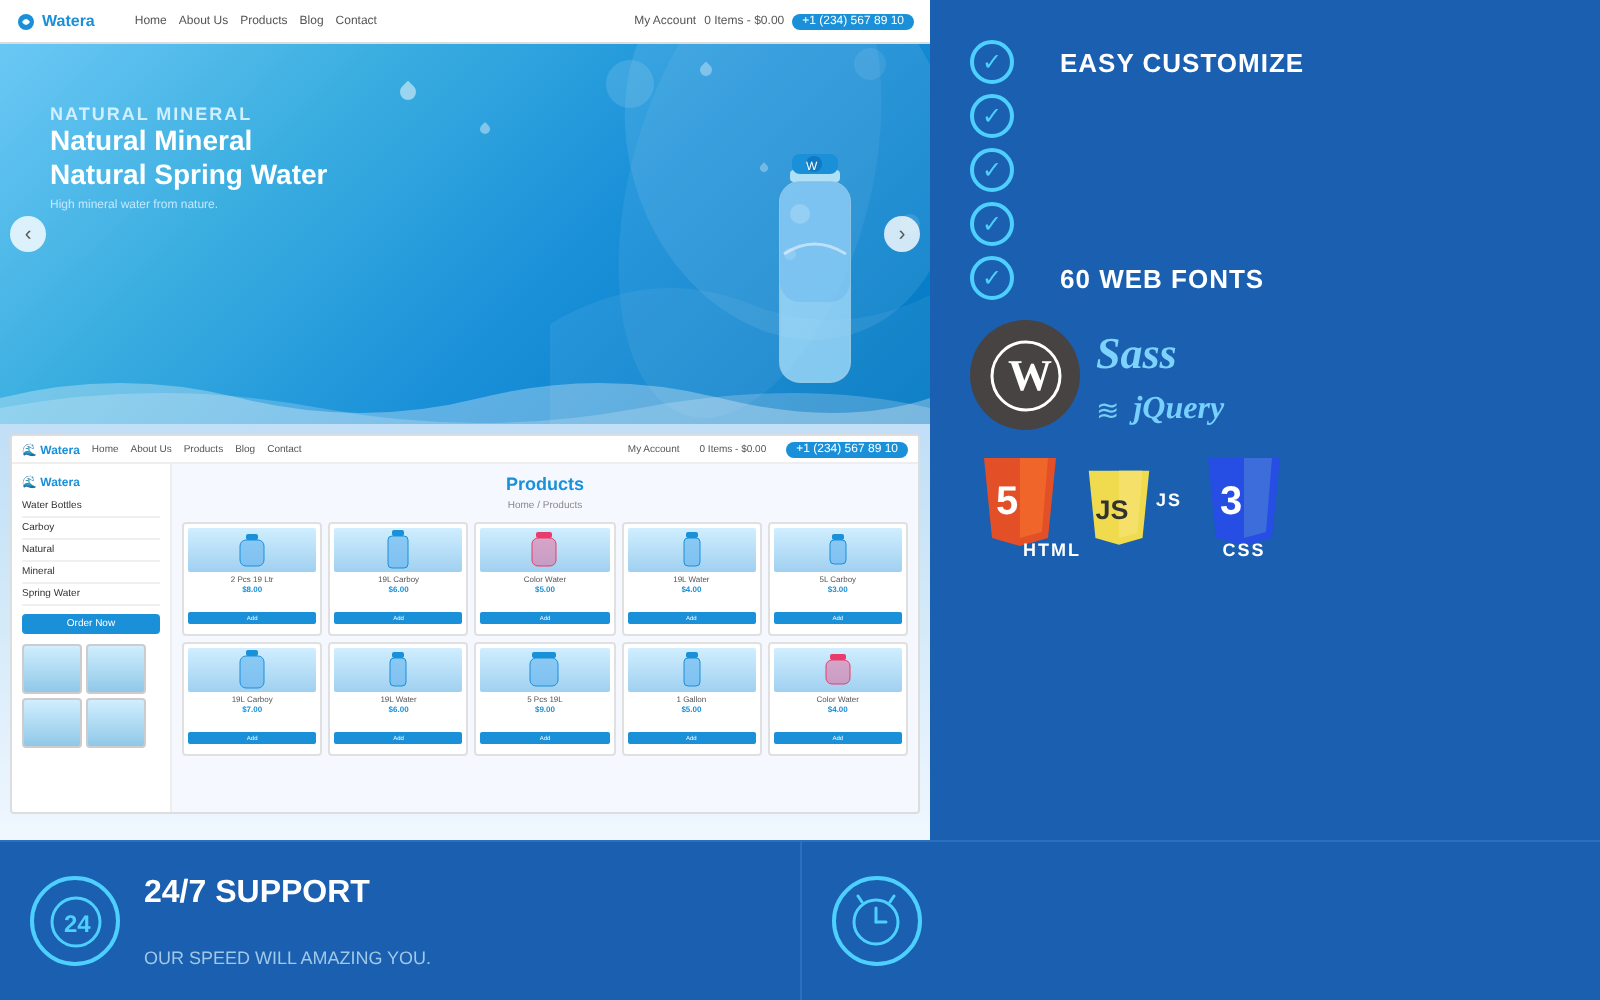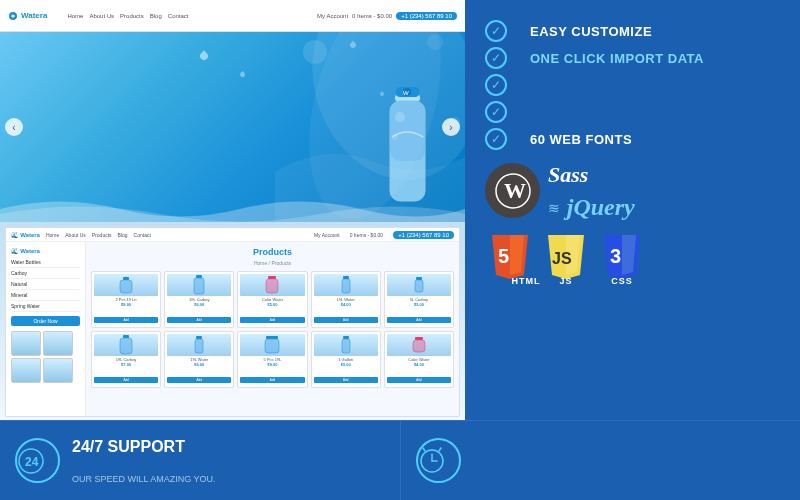--- a/index.html
+++ b/index.html
@@ -15,21 +15,21 @@
     .left-panel {
       width: 465px;
       background: linear-gradient(180deg, #e8f4ff 0%, #b8d9f5 40%, #d0e8f8 70%, #f0f7ff 100%);
       position: relative;
       overflow: hidden;
     }
 
     
     .fake-nav {
       background: #fff;
-      height: 32px;
+      height: 22px;
       display: flex;
       align-items: center;
       padding: 0 8px;
       gap: 12px;
       font-size: 7px;
       color: #333;
       border-bottom: 1px solid #ddd;
     }
     .fake-nav .logo-area {
       display: flex;
@@ -307,21 +307,21 @@
     .sass-jquery-row {
       display: flex;
       align-items: center;
       gap: 5px;
       margin-top: 2px;
     }
     .sass-text {
       font-family: Georgia, serif;
       font-style: italic;
       font-size: 22px;
-      color: #ffffff;
+      color: #7dd3fc;
       font-weight: bold;
     }
     .jquery-text {
       font-size: 18px;
       color: #0769ad;
       font-weight: bold;
     }
 
     .tech-badges {
       display: flex;
@@ -346,21 +346,21 @@
     }
     .bottom-item:last-child { border-right: none; }
 
     .bottom-icon {
       width: 45px;
       height: 45px;
       border-radius: 50%;
       border: 2px solid #4dd0ff;
       display: flex;
       align-items: center;
-      justify-content: flex-start;
+      justify-content: center;
       font-size: 20px;
       color: #4dd0ff;
       flex-shrink: 0;
     }
     .bottom-text-area {}
     .bottom-title {
       color: #fff;
       font-size: 16px;
       font-weight: bold;
       text-transform: uppercase;
@@ -427,20 +427,26 @@
         <circle cx="160" cy="20" r="8" fill="rgba(255,255,255,0.15)"></circle>
         <circle cx="180" cy="100" r="5" fill="rgba(255,255,255,0.2)"></circle>
         <path d="M0,150 Q50,120 100,140 Q150,160 200,130 L200,200 L0,200Z" fill="rgba(255,255,255,0.1)"></path>
       </svg>
 
       <svg style="position:absolute;bottom:-2px;left:0;right:0;width:100%" viewBox="0 0 465 30" preserveAspectRatio="none">
         <path d="M0,15 Q60,0 120,15 Q180,30 240,15 Q300,0 360,15 Q420,30 465,15 L465,30 L0,30Z" fill="rgba(255,255,255,0.3)"></path>
         <path d="M0,20 Q80,5 160,20 Q240,35 320,20 Q400,5 465,20 L465,30 L0,30Z" fill="rgba(255,255,255,0.2)"></path>
       </svg>
 
+      <div class="hero-text">
+        <div class="subtitle">Natural Mineral</div>
+        <div class="title1">Natural Mineral</div>
+        <div class="title2">Natural Spring Water</div>
+        <div class="tagline">High mineral water from nature.</div>
+      </div>
 
       <svg class="bottle-svg" viewBox="0 0 55 130">
         <rect x="18" y="0" width="19" height="8" rx="3" fill="#a0d8ef"></rect>
         <rect x="15" y="8" width="25" height="6" rx="2" fill="#b0e0f5"></rect>
         <rect x="10" y="14" width="35" height="100" rx="10" fill="rgba(180,230,255,0.7)" stroke="#90c8e8" stroke-width="1"></rect>
         <rect x="10" y="14" width="35" height="60" rx="10" fill="rgba(100,180,240,0.4)"></rect>
         <path d="M12,50 Q27,40 43,50" stroke="rgba(255,255,255,0.5)" stroke-width="1.5" fill="none"></path>
         <circle cx="20" cy="30" r="5" fill="rgba(255,255,255,0.2)"></circle>
         <circle cx="15" cy="50" r="3" fill="rgba(255,255,255,0.15)"></circle>
 
@@ -611,21 +617,20 @@
     </div>
   </div>
 
   <div class="right-panel">
     <div class="feature-item">
       <div class="check-icon">✓</div>
       <span class="feature-text">EASY CUSTOMIZE</span>
     </div>
     <div class="feature-item">
       <div class="check-icon">✓</div>
-      <span class="feature-text highlight">ONE CLICK IMPORT DATA</span>
     </div>
     <div class="feature-item">
       <div class="check-icon">✓</div>
     </div>
     <div class="feature-item">
       <div class="check-icon">✓</div>
     </div>
     <div class="feature-item">
       <div class="check-icon">✓</div>
       <span class="feature-text">60 WEB FONTS</span>
@@ -642,37 +647,37 @@
           </svg>
         </div>
       </div>
 
       <div style="display:flex;flex-direction:column;gap:4px;">
         <div class="sass-jquery-row">
           <span class="sass-text">Sass</span>
         </div>
         <div class="sass-jquery-row">
           <span style="color:#78cff5;font-size:14px;margin-right:2px;">≋</span>
-          <span class="jquery-text" style="color:#78d0ff;font-style:italic;font-family:Georgia,serif;font-size:24px;">jQuery</span>
+          <span class="jquery-text" style="color:#78d0ff;font-style:italic;font-family:Georgia,serif;font-size:16px;">jQuery</span>
         </div>
       </div>
     </div>
 
     <div class="tech-badges">
 
       <div style="display:flex;flex-direction:column;align-items:center;width:50px;">
         <svg width="44" height="50" viewBox="0 0 44 50">
           <polygon points="4,4 40,4 36,44 22,48 8,44" fill="#e34f26"></polygon>
           <polygon points="22,44 33,41 36,4 22,4" fill="#ef652a"></polygon>
           <text x="10" y="32" font-size="20" font-weight="bold" fill="#fff" font-family="Arial">5</text>
         </svg>
         <span style="color:#fff;font-size:9px;font-weight:bold;letter-spacing:1px;margin-top:-5px;padding-left:32px;">HTML</span>
       </div>
 
-      <div style="display:flex;flex-direction:column;align-items:center;width:50px;">
+      <div style="display:flex;flex-direction:row;align-items:center;width:50px;">
         <svg width="44" height="50" viewBox="0 0 44 50">
           <polygon points="4,4 40,4 36,44 22,48 8,44" fill="#f0db4f"></polygon>
           <polygon points="22,44 33,41 36,4 22,4" fill="#f5e06a"></polygon>
           <text x="8" y="33" font-size="16" font-weight="bold" fill="#323330" font-family="Arial">JS</text>
         </svg>
         <span style="color:#fff;font-size:9px;font-weight:bold;letter-spacing:1px;margin-top:-5px;">JS</span>
       </div>
 
       <div style="display:flex;flex-direction:column;align-items:center;width:50px;">
         <svg width="44" height="50" viewBox="0 0 44 50">

